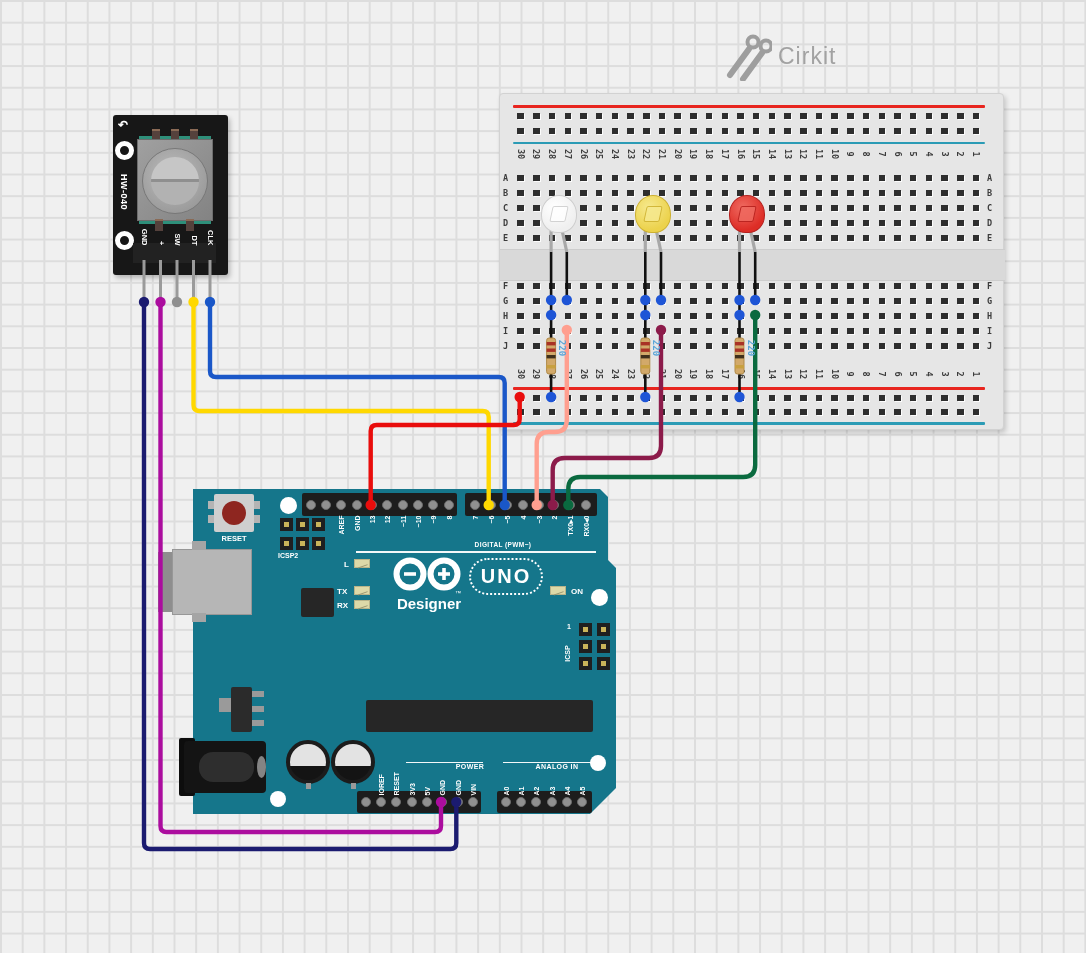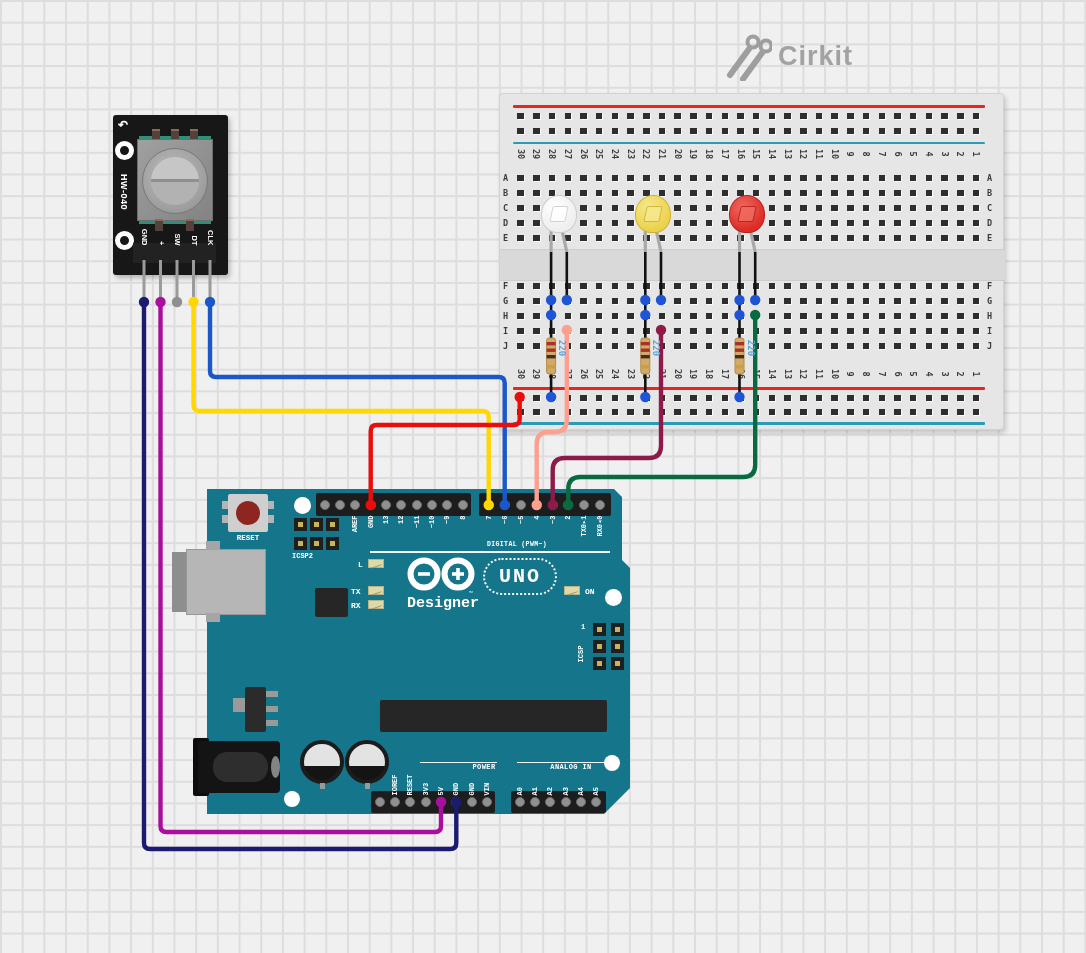--- a/index.html
+++ b/index.html
@@ -5,21 +5,21 @@
   html,body{margin:0;padding:0;background:#efefef;}
   .stage{position:relative;width:1086px;height:953px;overflow:hidden;
     font-family:"Liberation Sans",sans-serif;
     background-color:#f0f0f0;
     background-image:linear-gradient(#dddddd 2px,transparent 2px),
                      linear-gradient(90deg,#dddddd 2px,transparent 2px);
     background-size:21.7px 21.7px;}
   .abs{position:absolute;}
   
   .logo{position:absolute;left:724px;top:30px;height:52px;display:flex;align-items:center;gap:6px;}
-  .logo .t1{font-size:27px;font-weight:700;color:#a2a2a2;letter-spacing:1px;}
+  .logo .t1{font-size:23px;font-weight:400;color:#a2a2a2;letter-spacing:1px;}
   .logo .t2{font-size:35px;font-weight:800;color:#9c9c9c;letter-spacing:1px;margin-left:8px;}
   
   .breadboard{position:absolute;left:499px;top:93px;width:505px;height:337px;background:#e6e6e6;
     border-radius:4px;box-shadow:2px 3px 5px rgba(0,0,0,.18);border:1px solid #d2d2d2;box-sizing:border-box;}
   .bb-gap{position:absolute;left:0;top:155px;width:505px;height:30px;background:#d9d9d9;
     border-top:1px solid #cdcdcd;border-bottom:1px solid #cdcdcd;}
   .bb-line{position:absolute;height:2.5px;border-radius:1px;}
   .bb-hole{position:absolute;width:6.5px;height:6.5px;background:#2e2e2e;box-shadow:1px 1px 0 rgba(255,255,255,.85);}
   .bb-num{position:absolute;width:18px;text-align:center;font-family:"DejaVu Sans Mono",monospace;
     font-size:8.5px;font-weight:700;color:#3c3c3c;transform:rotate(90deg);}
@@ -44,21 +44,21 @@
   .enc-teal{position:absolute;left:26px;width:72px;height:3px;background:#2e8f7a;}
   .enc-knob{position:absolute;left:29px;top:33px;width:66px;height:66px;border-radius:50%;
     background:radial-gradient(circle at 45% 40%,#bdbdbd,#8f8f8f);border:1px solid #787878;box-sizing:border-box;}
   .enc-knob-in{position:absolute;left:38px;top:42px;width:48px;height:48px;border-radius:50%;
     background:linear-gradient(180deg,#c6c6c6 0 46%,#8f8f8f 46% 52%,#b2b2b2 52%);}
   .enc-tab{position:absolute;width:8px;height:10px;background:#55413c;border-top:2px solid #8a6a55;}
   .enc-block{position:absolute;left:20px;top:128px;width:83px;height:20px;background:#222;}
   .enc-pinlabel{position:absolute;width:36px;text-align:right;color:#fff;font-size:7.5px;font-weight:700;
     transform:rotate(90deg);}
   
-  .arduino{position:absolute;left:207px;top:489px;width:423px;height:326px;font-family:Liberation Mono, monospace;}
+  .arduino{position:absolute;left:193px;top:489px;width:423px;height:326px;}
   .board-base{position:absolute;left:0;top:0;width:423px;height:325px;background:#15768b;
     clip-path:polygon(0px 0px,407px 0px,415px 8px,415px 71px,423px 79px,423px 299px,397px 325px,0px 325px);
     filter:drop-shadow(2px 3px 3px rgba(0,0,0,.25));}
   .strip{position:absolute;background:#1d1d1d;border-radius:2px;}
   .pinc{position:absolute;width:10px;height:10px;border-radius:50%;background:#909090;border:1px solid #6a6a6a;box-sizing:border-box;}
   .pinlbl{position:absolute;width:36px;color:#fff;font-size:7px;font-weight:700;line-height:9px;}
   .pinlbl.dig{text-align:right;transform:rotate(-90deg);}
   .pinlbl.pow{text-align:left;transform:rotate(-90deg);}
   .whiteline{position:absolute;height:1.6px;background:rgba(255,255,255,.95);}
   .sect{position:absolute;color:#fff;font-size:7px;font-weight:700;letter-spacing:.4px;text-align:center;}

